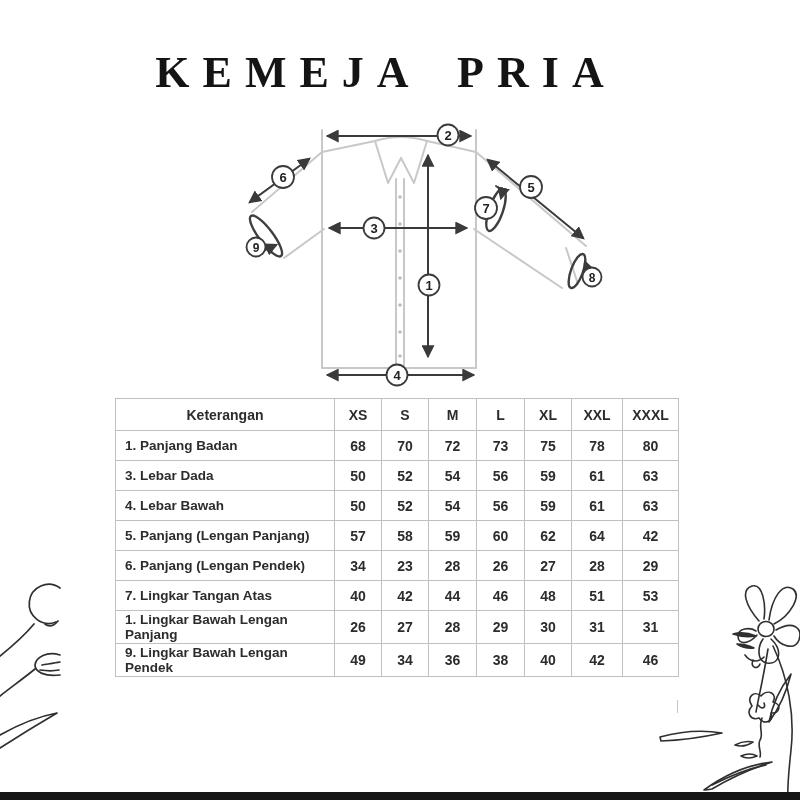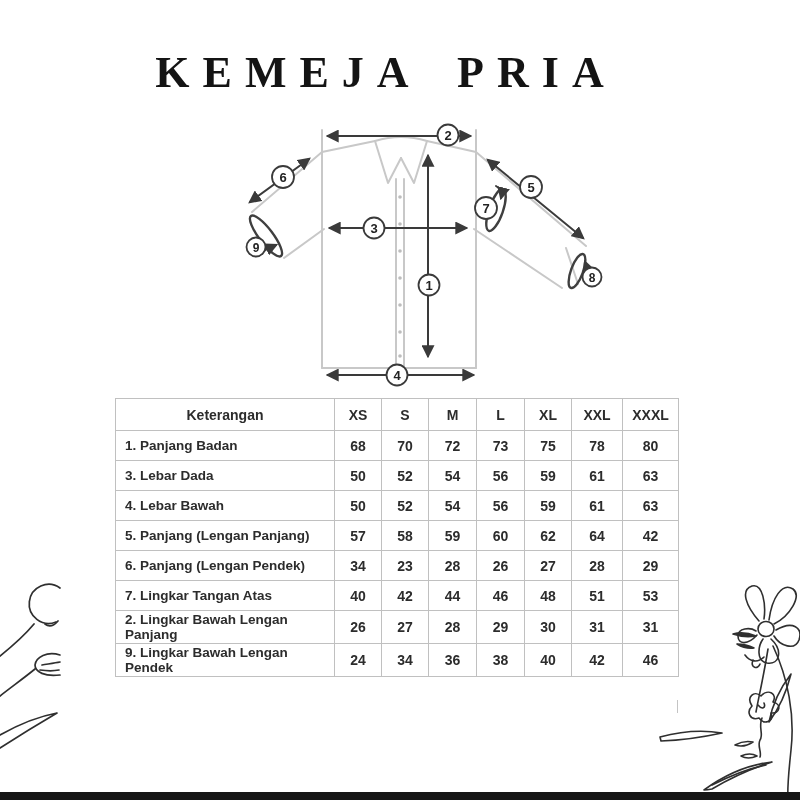--- a/index.html
+++ b/index.html
@@ -236,32 +236,32 @@
           <td class="row-label">7. Lingkar Tangan Atas</td>
           <td>40</td>
           <td>42</td>
           <td>44</td>
           <td>46</td>
           <td>48</td>
           <td>51</td>
           <td>53</td>
         </tr>
         <tr>
-          <td class="row-label">2. Lingkar Bawah Lengan Panjang</td>
+          <td class="row-label">1. Lingkar Bawah Lengan Panjang</td>
           <td>26</td>
           <td>27</td>
           <td>28</td>
           <td>29</td>
           <td>30</td>
           <td>31</td>
           <td>31</td>
         </tr>
         <tr>
           <td class="row-label">9. Lingkar Bawah Lengan Pendek</td>
-          <td>24</td>
+          <td>49</td>
           <td>34</td>
           <td>36</td>
           <td>38</td>
           <td>40</td>
           <td>42</td>
           <td>46</td>
         </tr>
       </tbody>
   </table>
 

